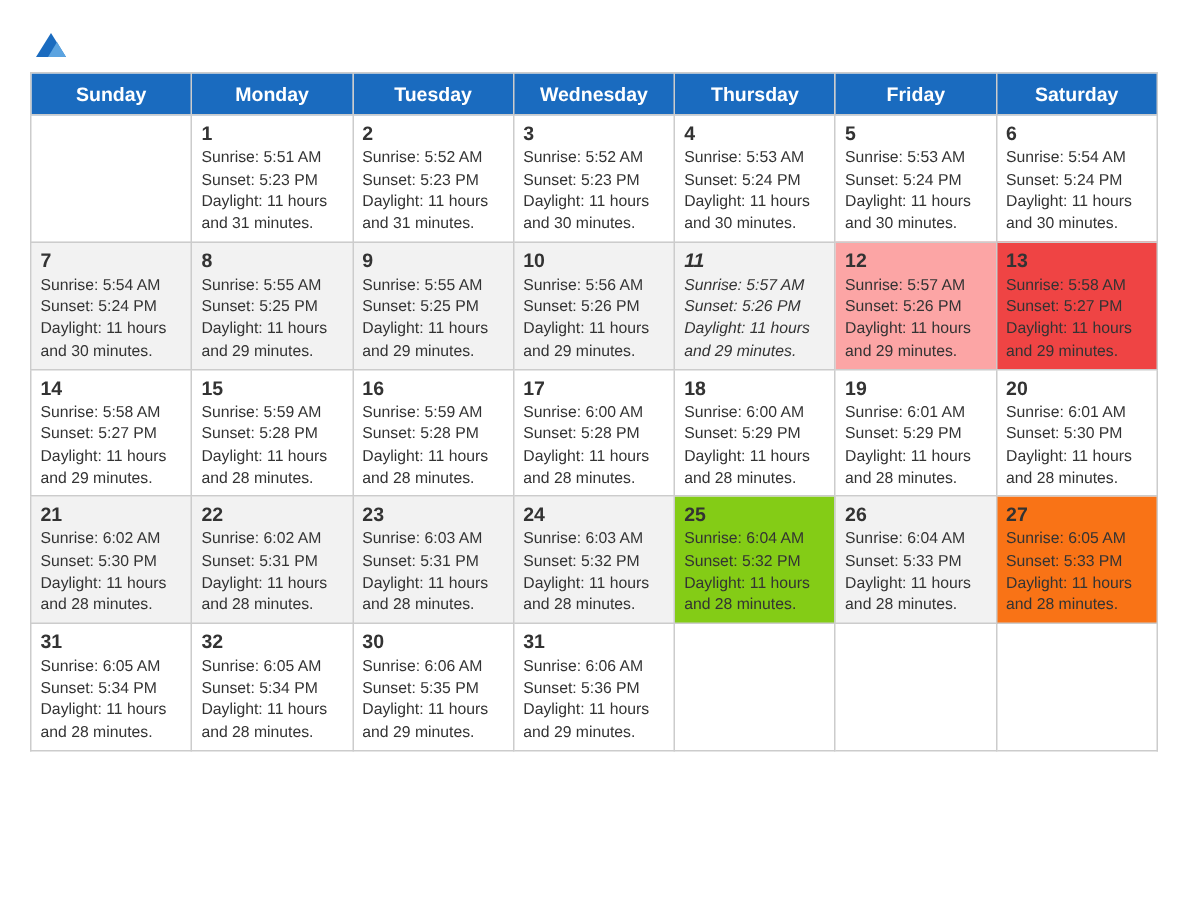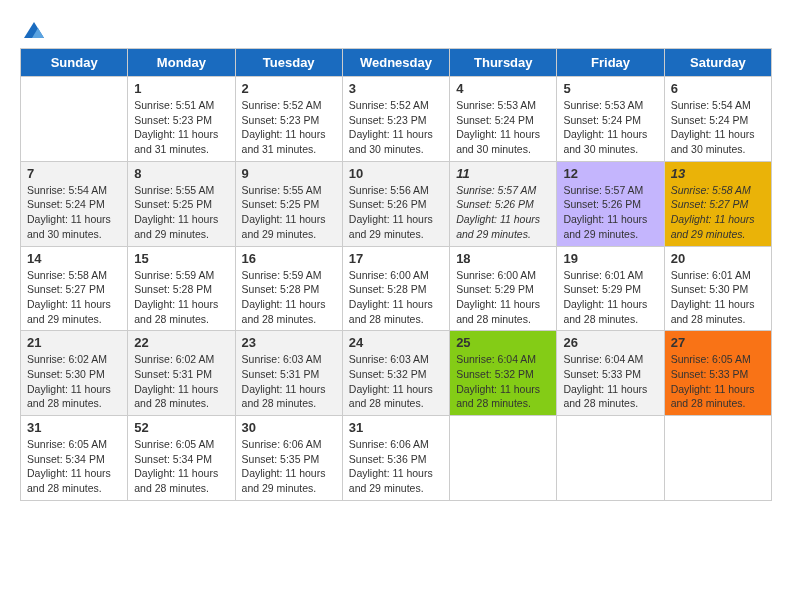--- a/index.html
+++ b/index.html
@@ -166,25 +166,25 @@
           <div class="day-info">Sunrise: 5:55 AM<br>Sunset: 5:25 PM<br>Daylight: 11 hours and 29 minutes.</div>
         </td>
         <td style="background: rgb(242, 242, 242);">
           <div class="day-number">10</div>
           <div class="day-info">Sunrise: 5:56 AM<br>Sunset: 5:26 PM<br>Daylight: 11 hours and 29 minutes.</div>
         </td>
         <td style="background: rgb(242, 242, 242); font-style: italic;">
           <div class="day-number">11</div>
           <div class="day-info">Sunrise: 5:57 AM<br>Sunset: 5:26 PM<br>Daylight: 11 hours and 29 minutes.</div>
         </td>
-        <td style="background: #c4b5fd; margin-top: 48px;">
+        <td style="background: #fca5a5; margin-top: 48px;">
           <div class="day-number">12</div>
           <div class="day-info">Sunrise: 5:57 AM<br>Sunset: 5:26 PM<br>Daylight: 11 hours and 29 minutes.</div>
         </td>
-        <td style="background: #eab308; font-style: italic;">
+        <td style="background: #ef4444;">
           <div class="day-number">13</div>
           <div class="day-info">Sunrise: 5:58 AM<br>Sunset: 5:27 PM<br>Daylight: 11 hours and 29 minutes.</div>
         </td>
       </tr>
       <tr>
         <td>
           <div class="day-number">14</div>
           <div class="day-info">Sunrise: 5:58 AM<br>Sunset: 5:27 PM<br>Daylight: 11 hours and 29 minutes.</div>
         </td>
         <td>
@@ -241,21 +241,21 @@
           <div class="day-number">27</div>
           <div class="day-info">Sunrise: 6:05 AM<br>Sunset: 5:33 PM<br>Daylight: 11 hours and 28 minutes.</div>
         </td>
       </tr>
       <tr>
         <td>
           <div class="day-number">31</div>
           <div class="day-info">Sunrise: 6:05 AM<br>Sunset: 5:34 PM<br>Daylight: 11 hours and 28 minutes.</div>
         </td>
         <td>
-          <div class="day-number">52</div>
+          <div class="day-number">32</div>
           <div class="day-info">Sunrise: 6:05 AM<br>Sunset: 5:34 PM<br>Daylight: 11 hours and 28 minutes.</div>
         </td>
         <td>
           <div class="day-number">30</div>
           <div class="day-info">Sunrise: 6:06 AM<br>Sunset: 5:35 PM<br>Daylight: 11 hours and 29 minutes.</div>
         </td>
         <td>
           <div class="day-number">31</div>
           <div class="day-info">Sunrise: 6:06 AM<br>Sunset: 5:36 PM<br>Daylight: 11 hours and 29 minutes.</div>
         </td>

